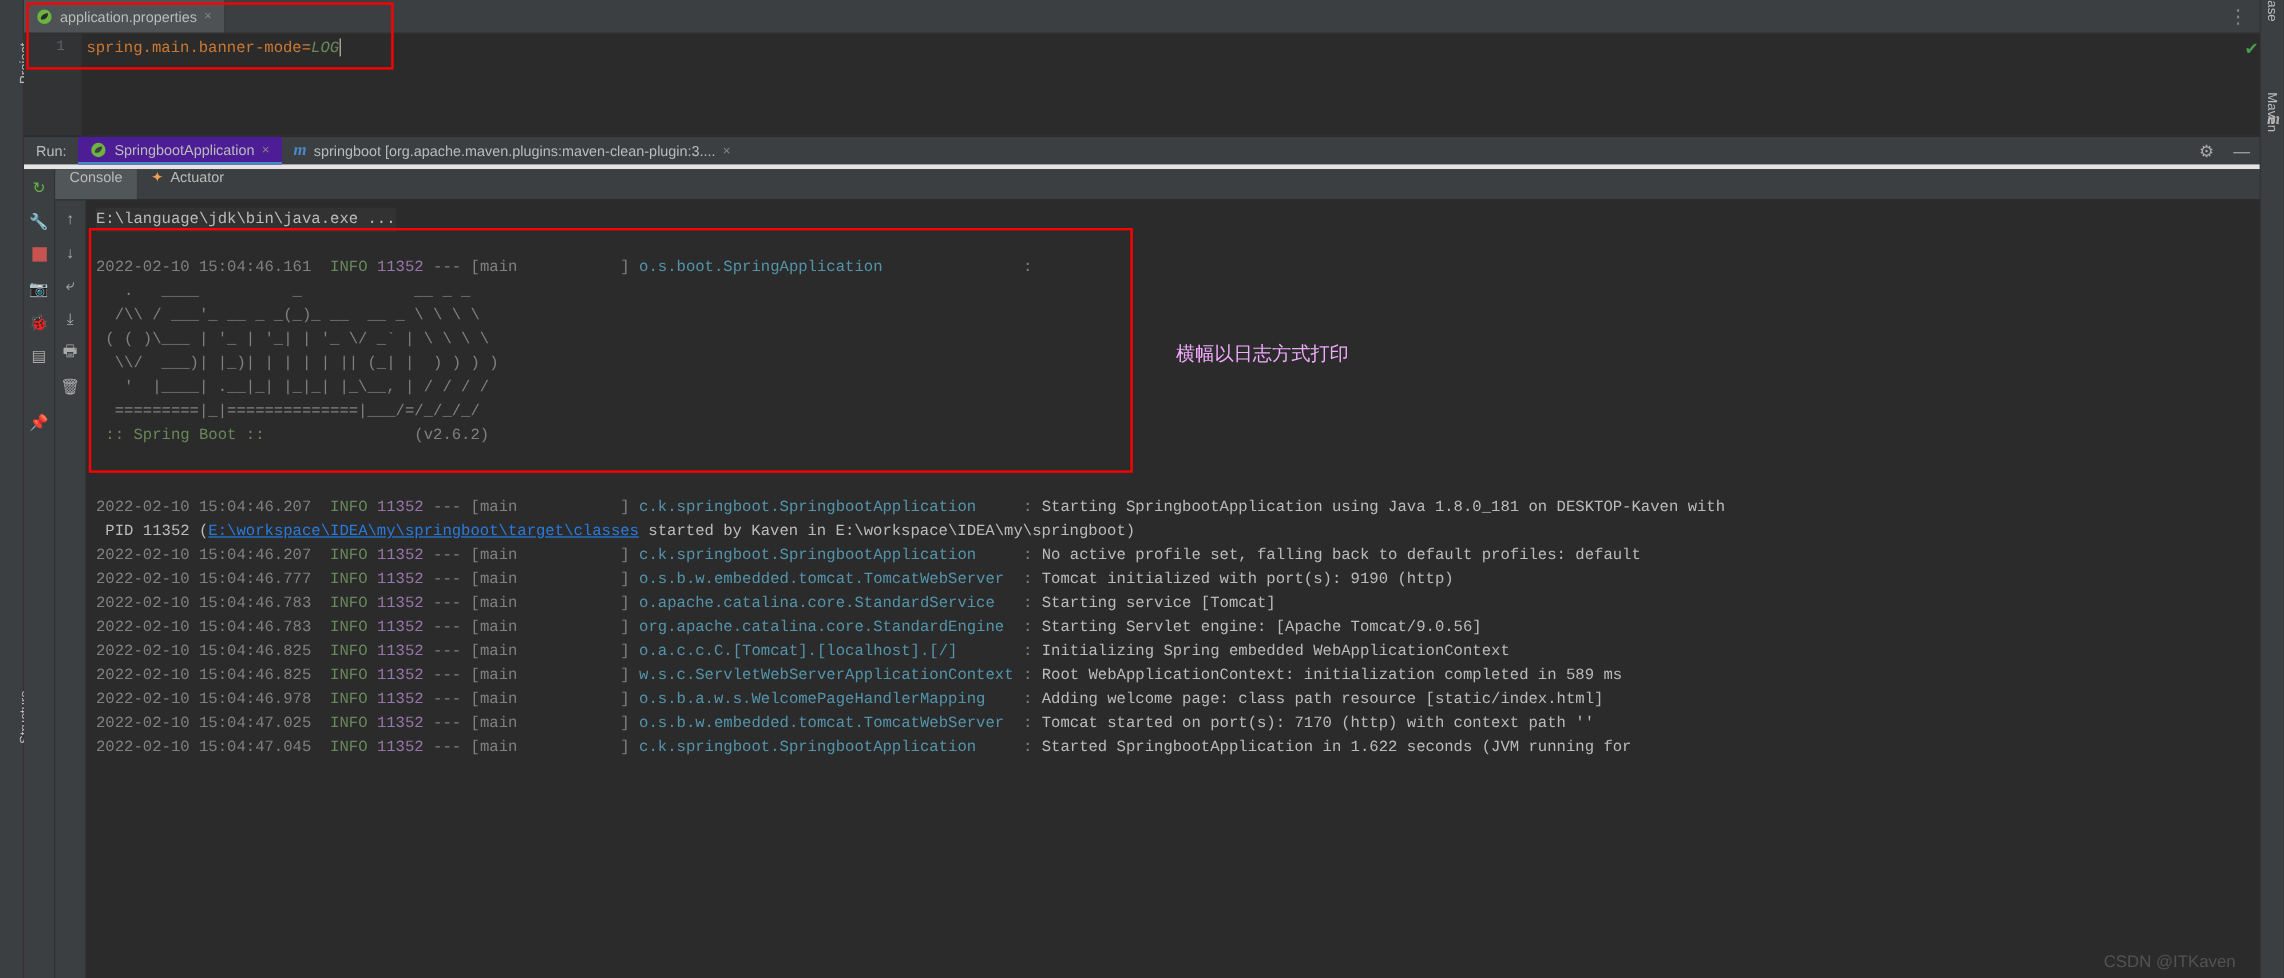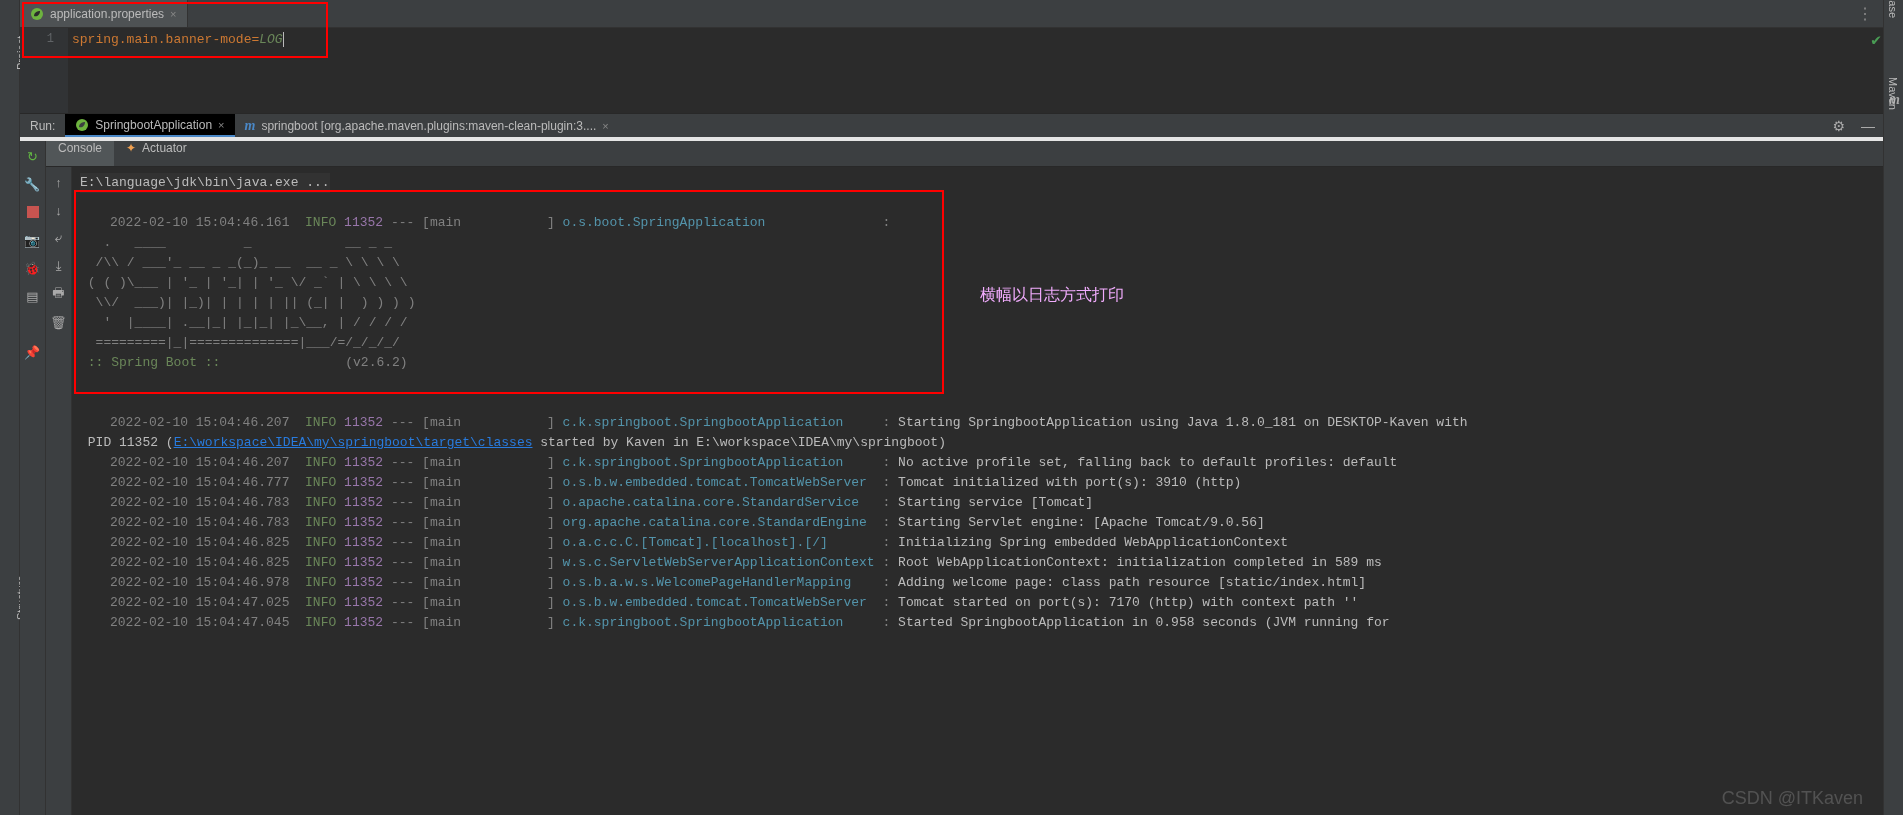--- a/index.html
+++ b/index.html
@@ -139,21 +139,21 @@
       border-top: 1px solid #282828;
       border-bottom: 4px solid #e5e5e5;
       color: #bbbbbb;
     }
     .run-label { padding: 0 10px; font-size: 12px; }
     .run-tab {
       display: flex; align-items: center; gap:6px;
       padding: 0 10px; height: 100%;
       font-size: 12px;
     }
-    .run-tab.active { background:#000000; border-bottom:2px solid #4a88c7; }
+    .run-tab.active { background:#4c1d95; border-bottom:2px solid #4a88c7; }
     .run-tab .close-x { color:#888; }
     .m-ital { font-family: serif; font-style: italic; color:#4a88c7; font-weight:bold; font-size:14px; }
     .run-header .spacer { flex:1; }
     .run-header .tool-icon { padding: 0 8px; color:#aaa; font-size:14px; }
 
     
     .run-left-tools {
       position: absolute;
       left: 20px; top: 141px; bottom:0;
       width: 26px;
@@ -204,42 +204,42 @@
       position:absolute;
       left:72px; right:20px; top:167px; bottom:0;
       background:#2b2b2b;
       padding:6px 8px;
       font-size:13px;
       line-height:20px;
       white-space:pre;
       overflow:hidden;
     }
     .console .cmd { background:#323232; color:#bbbbbb; display:inline-block; }
-    .ts { color:#808080;margin-left:30px; }
+    .ts { color:#808080; }
     .lvl { color:#6a8759; }
     .pid { color:#9876aa; }
     .sep { color:#808080; }
     .thr { color:#808080; }
     .logger { color:#5394ab; }
     .msg { color:#bbbbbb; }
     .link { color:#287bde; text-decoration:underline; }
     .banner { color:#808080; }
     .sbname { color:#6a8759; }
 
     .annotation {
       position:absolute;
       color:#f0abfc;
       font-size:16px;
       font-family: Liberation Serif, serif;
     }
     .watermark {
       position:absolute;
       right:40px; bottom:6px;
       color:rgba(200,200,200,0.25);
-      font-size:18px;
+      font-size:14px;
     }
   </style>
 </head>
 <body>
 
 <div class="left-stripe">
   <span class="vlabel" style="top:70px; left:15px;">Project</span>
   <span class="vlabel" style="top:620px; left:15px;">Structure</span>
 </div>
 
@@ -337,25 +337,25 @@
 <span class="banner"> ( ( )\___ | '_ | '_| | '_ \/ _` | \ \ \ \</span>
 <span class="banner">  \\/  ___)| |_)| | | | | || (_| |  ) ) ) )</span>
 <span class="banner">   '  |____| .__|_| |_|_| |_\__, | / / / /</span>
 <span class="banner">  =========|_|==============|___/=/_/_/_/</span>
 <span class="sbname"> :: Spring Boot :: </span><span class="banner">               (v2.6.2)</span>
 
 
 <span class="ts">2022-02-10 15:04:46.207</span>  <span class="lvl">INFO</span> <span class="pid">11352</span> <span class="sep">--- [</span><span class="thr">main           </span><span class="sep">]</span> <span class="logger">c.k.springboot.SpringbootApplication    </span> <span class="sep">:</span> <span class="msg">Starting SpringbootApplication using Java 1.8.0_181 on DESKTOP-Kaven with</span>
 <span class="msg"> PID 11352 (</span><span class="link">E:\workspace\IDEA\my\springboot\target\classes</span><span class="msg"> started by Kaven in E:\workspace\IDEA\my\springboot)</span>
 <span class="ts">2022-02-10 15:04:46.207</span>  <span class="lvl">INFO</span> <span class="pid">11352</span> <span class="sep">--- [</span><span class="thr">main           </span><span class="sep">]</span> <span class="logger">c.k.springboot.SpringbootApplication    </span> <span class="sep">:</span> <span class="msg">No active profile set, falling back to default profiles: default</span>
-<span class="ts">2022-02-10 15:04:46.777</span>  <span class="lvl">INFO</span> <span class="pid">11352</span> <span class="sep">--- [</span><span class="thr">main           </span><span class="sep">]</span> <span class="logger">o.s.b.w.embedded.tomcat.TomcatWebServer </span> <span class="sep">:</span> <span class="msg">Tomcat initialized with port(s): 3910 (http)</span>
+<span class="ts">2022-02-10 15:04:46.777</span>  <span class="lvl">INFO</span> <span class="pid">11352</span> <span class="sep">--- [</span><span class="thr">main           </span><span class="sep">]</span> <span class="logger">o.s.b.w.embedded.tomcat.TomcatWebServer </span> <span class="sep">:</span> <span class="msg">Tomcat initialized with port(s): 9190 (http)</span>
 <span class="ts">2022-02-10 15:04:46.783</span>  <span class="lvl">INFO</span> <span class="pid">11352</span> <span class="sep">--- [</span><span class="thr">main           </span><span class="sep">]</span> <span class="logger">o.apache.catalina.core.StandardService  </span> <span class="sep">:</span> <span class="msg">Starting service [Tomcat]</span>
 <span class="ts">2022-02-10 15:04:46.783</span>  <span class="lvl">INFO</span> <span class="pid">11352</span> <span class="sep">--- [</span><span class="thr">main           </span><span class="sep">]</span> <span class="logger">org.apache.catalina.core.StandardEngine </span> <span class="sep">:</span> <span class="msg">Starting Servlet engine: [Apache Tomcat/9.0.56]</span>
 <span class="ts">2022-02-10 15:04:46.825</span>  <span class="lvl">INFO</span> <span class="pid">11352</span> <span class="sep">--- [</span><span class="thr">main           </span><span class="sep">]</span> <span class="logger">o.a.c.c.C.[Tomcat].[localhost].[/]      </span> <span class="sep">:</span> <span class="msg">Initializing Spring embedded WebApplicationContext</span>
 <span class="ts">2022-02-10 15:04:46.825</span>  <span class="lvl">INFO</span> <span class="pid">11352</span> <span class="sep">--- [</span><span class="thr">main           </span><span class="sep">]</span> <span class="logger">w.s.c.ServletWebServerApplicationContext</span> <span class="sep">:</span> <span class="msg">Root WebApplicationContext: initialization completed in 589 ms</span>
 <span class="ts">2022-02-10 15:04:46.978</span>  <span class="lvl">INFO</span> <span class="pid">11352</span> <span class="sep">--- [</span><span class="thr">main           </span><span class="sep">]</span> <span class="logger">o.s.b.a.w.s.WelcomePageHandlerMapping   </span> <span class="sep">:</span> <span class="msg">Adding welcome page: class path resource [static/index.html]</span>
 <span class="ts">2022-02-10 15:04:47.025</span>  <span class="lvl">INFO</span> <span class="pid">11352</span> <span class="sep">--- [</span><span class="thr">main           </span><span class="sep">]</span> <span class="logger">o.s.b.w.embedded.tomcat.TomcatWebServer </span> <span class="sep">:</span> <span class="msg">Tomcat started on port(s): 7170 (http) with context path ''</span>
-<span class="ts">2022-02-10 15:04:47.045</span>  <span class="lvl">INFO</span> <span class="pid">11352</span> <span class="sep">--- [</span><span class="thr">main           </span><span class="sep">]</span> <span class="logger">c.k.springboot.SpringbootApplication    </span> <span class="sep">:</span> <span class="msg">Started SpringbootApplication in 0.958 seconds (JVM running for</span>
+<span class="ts">2022-02-10 15:04:47.045</span>  <span class="lvl">INFO</span> <span class="pid">11352</span> <span class="sep">--- [</span><span class="thr">main           </span><span class="sep">]</span> <span class="logger">c.k.springboot.SpringbootApplication    </span> <span class="sep">:</span> <span class="msg">Started SpringbootApplication in 1.622 seconds (JVM running for</span>
 </div>
 
 <div class="red-box" style="left:74px; top:190px; width:870px; height:204px;"></div>
 <div class="annotation" style="left:980px; top:285px;">横幅以日志方式打印</div>
 <div class="watermark">CSDN @ITKaven</div>
 
 </body></html>

